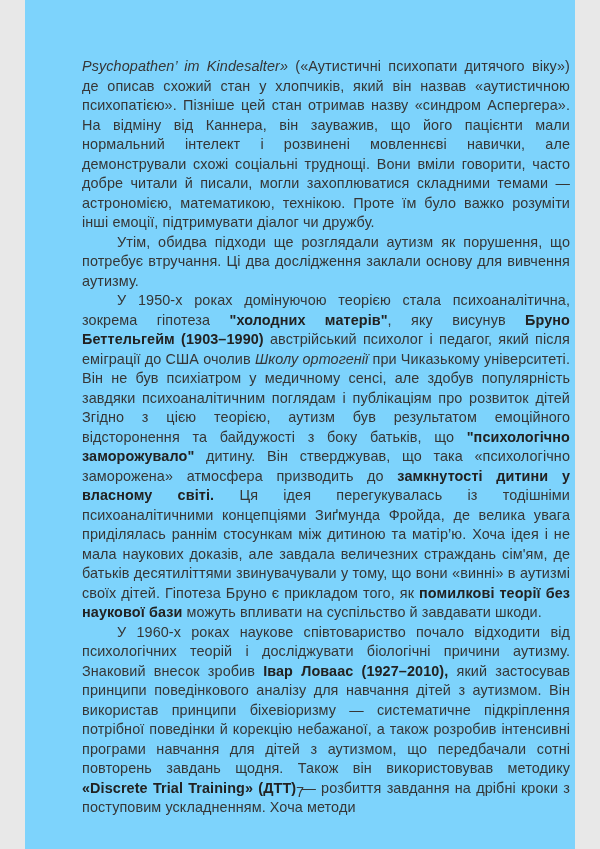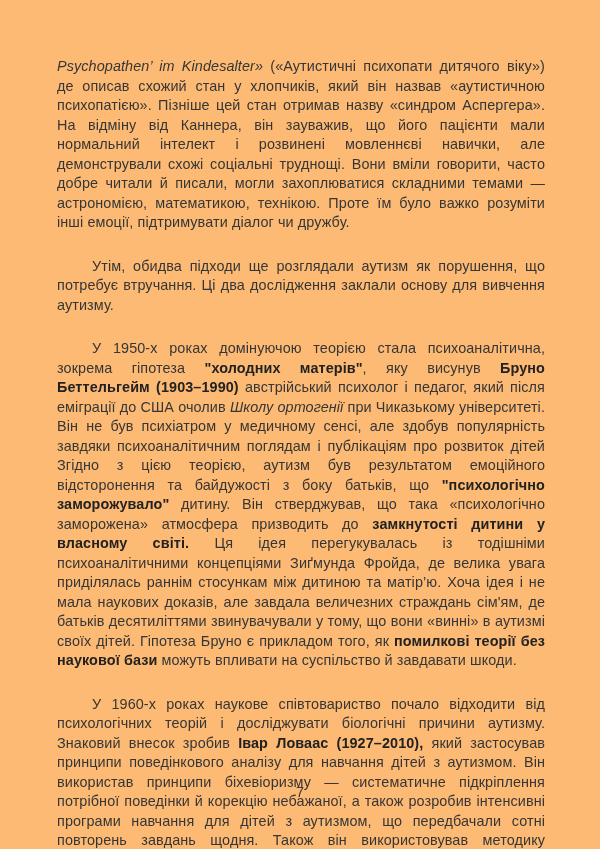--- a/index.html
+++ b/index.html
@@ -2,45 +2,44 @@
 <html lang="uk"><head>
 <meta charset="utf-8">
 <style>
   html, body {
     margin: 0;
     padding: 0;
     background: #e8e8e8;
   }
   .page {
     position: relative;
-    width: 600px;
+    width: 550px;
     height: 849px;
     margin: 0 auto;
-    background: #fdba74;
+    background: #7dd3fc;
     overflow: hidden;
     font-family: "Liberation Sans", sans-serif;
     color: #363636;
   }
   .content {
     position: absolute;
     top: 57px;
     left: 57px;
     width: 488px;
   }
   .content p {
     margin: 0;
     font-size: 14.4px;
     line-height: 19.5px;
     text-align: justify;
     text-justify: inter-word;
     letter-spacing: 0.1px;
   }
   .content p.indent {
     text-indent: 35px;
-    margin-top: 24px;
   }
   .run-regular { font-style: normal; font-weight: 400; }
   .run-bold    { font-style: normal; font-weight: 700; color: #222; }
   .run-italic  { font-style: italic; font-weight: 400; }
   .footer {
     position: absolute;
     top: 782px;
     left: 0;
     width: 100%;
     text-align: center;

